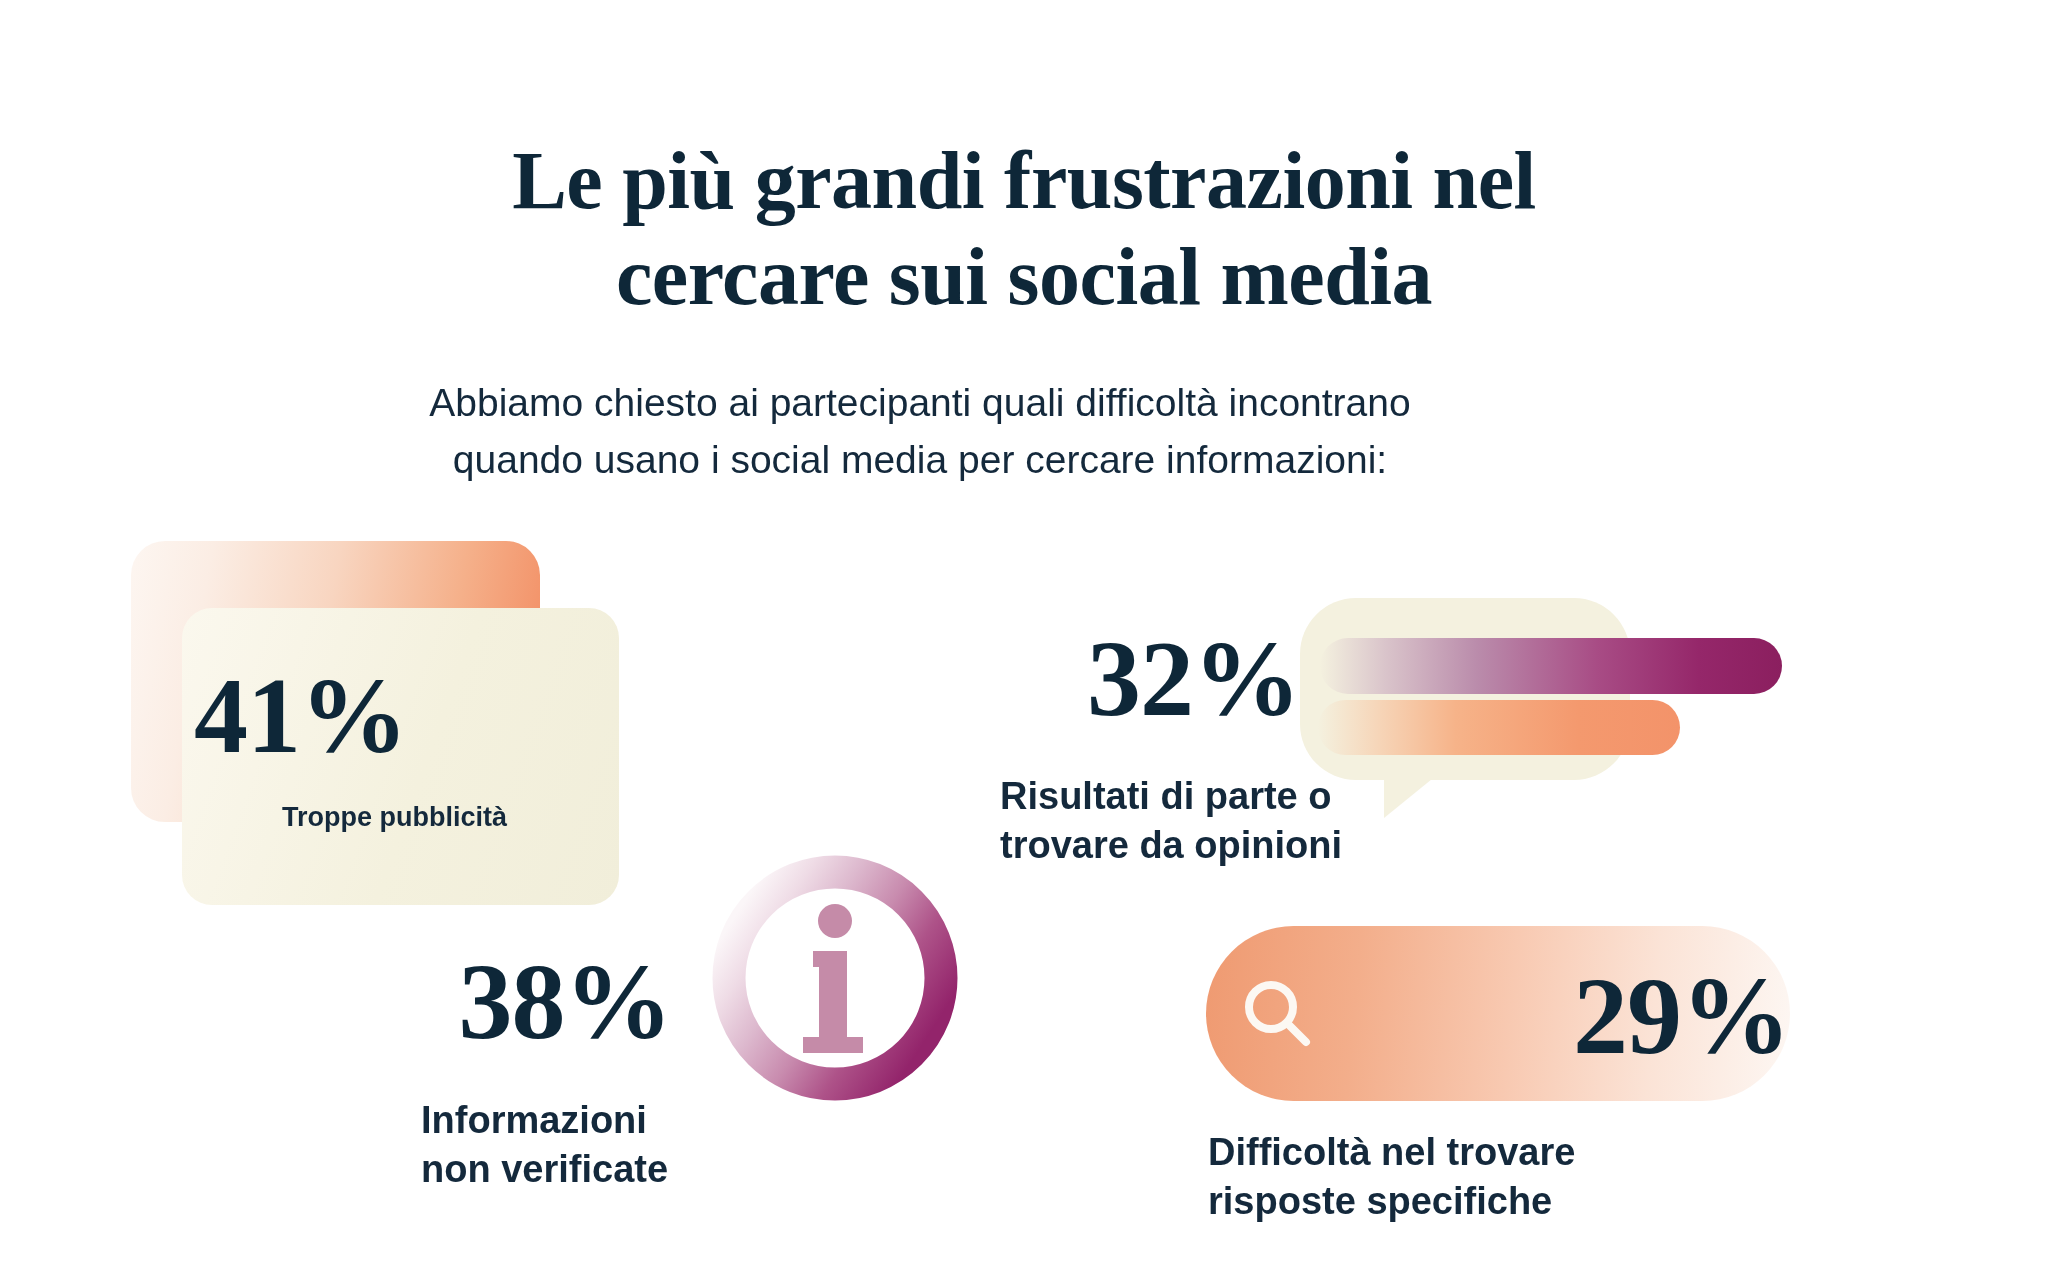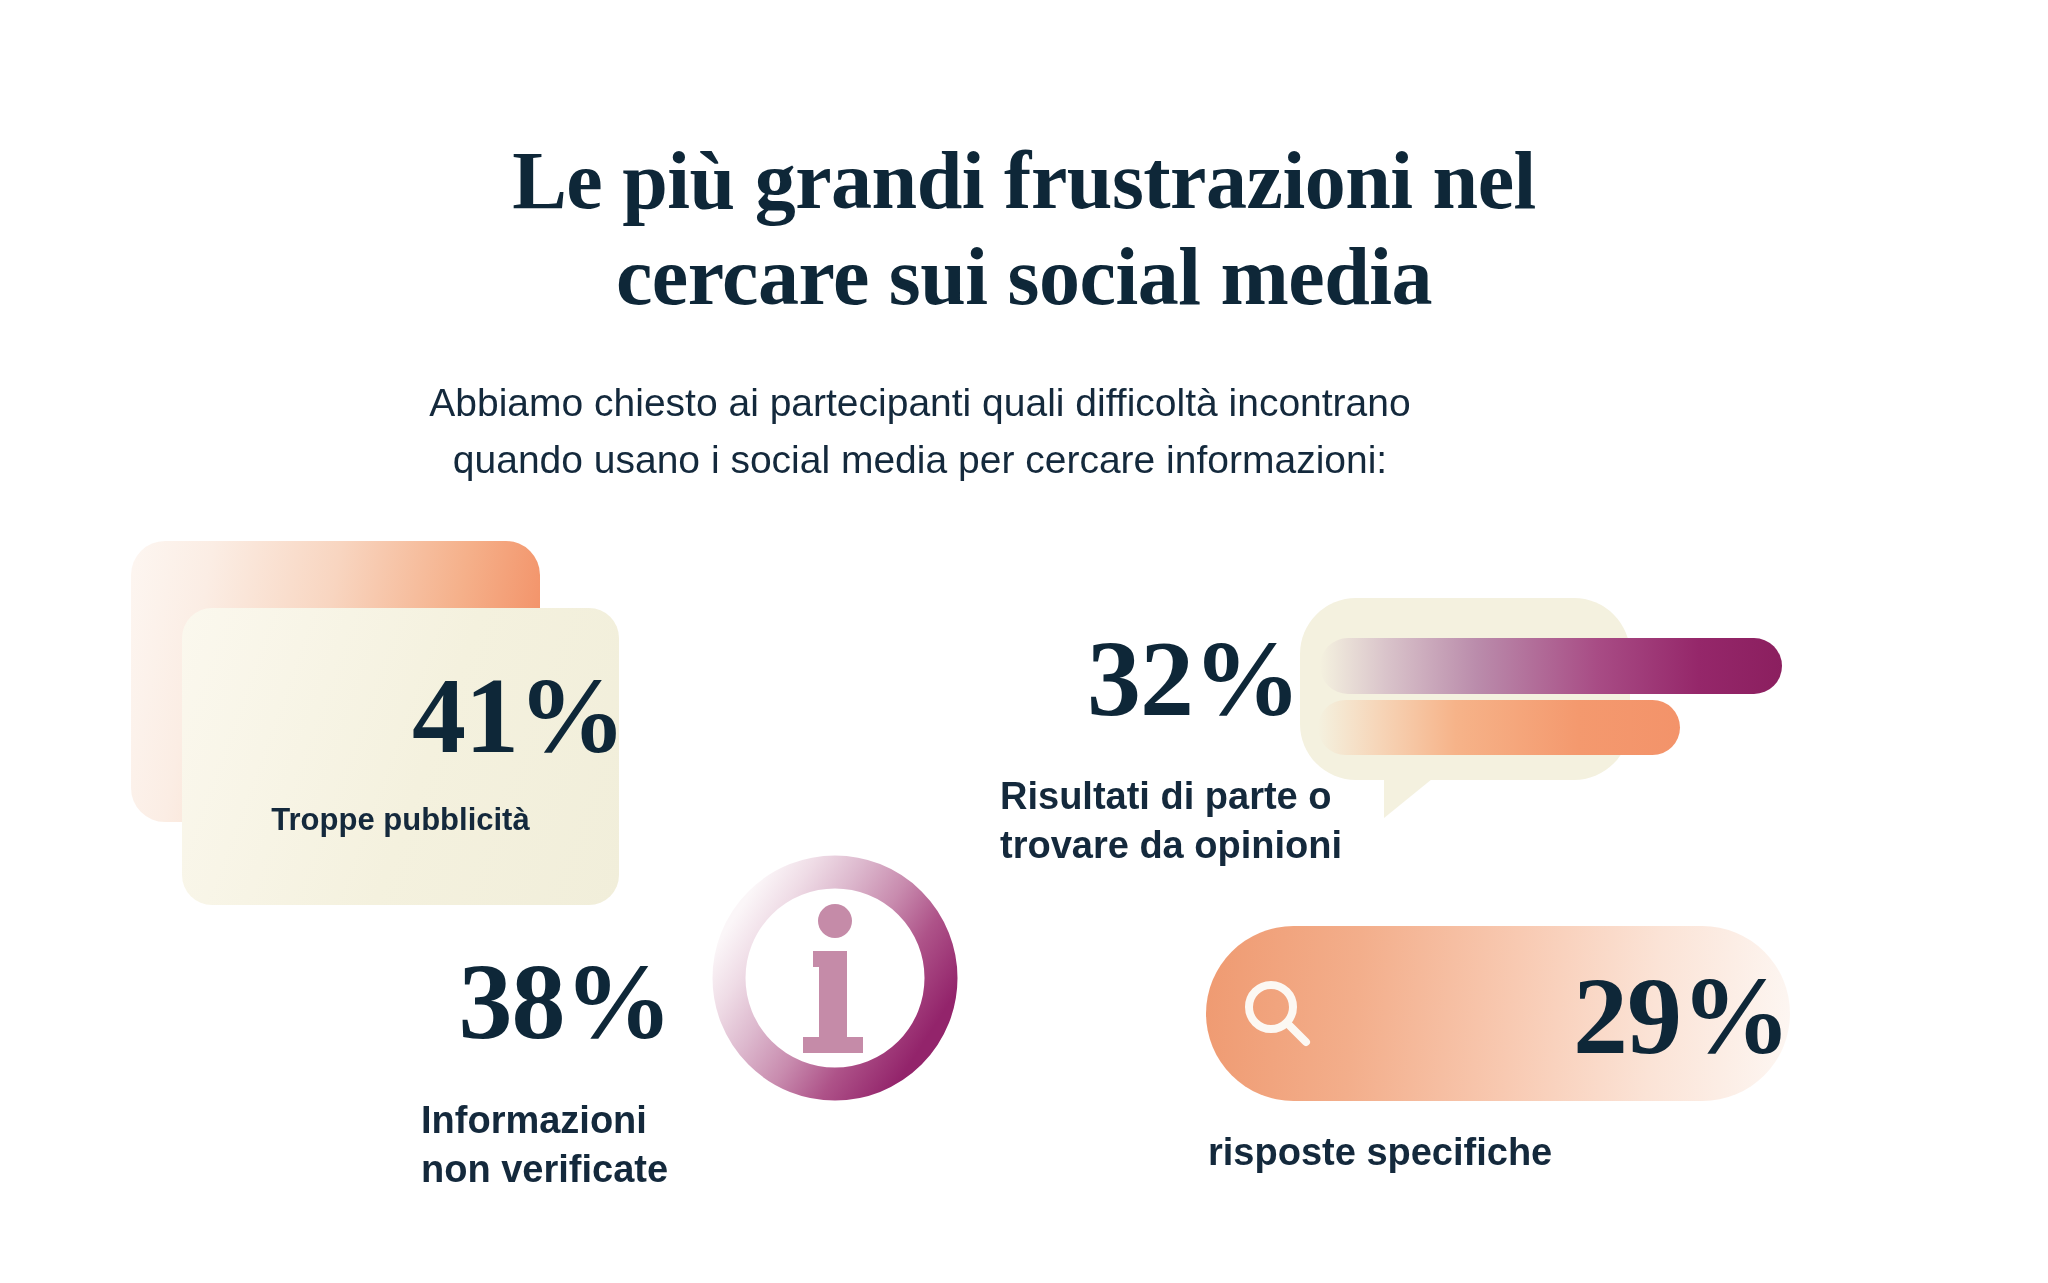--- a/index.html
+++ b/index.html
@@ -90,33 +90,33 @@
     position: absolute;
     left: 182px;
     top: 608px;
     width: 437px;
     height: 297px;
     border-radius: 30px;
     background: linear-gradient(110deg, #FBF8EE 0%, #F4F1DE 55%, #F1EEDA 100%);
   }
   .stat1-pct {
     position: absolute;
-    left: 188px;
+    left: 194px;
     top: 662px;
     width: 437px;
-    text-align: right;
+    text-align: left;
     font-size: 108px;
   }
   .stat1-cap {
     position: absolute;
-    left: 182px;
+    left: 176px;
     top: 800px;
     width: 437px;
     text-align: center;
-    font-size: 31px;
+    font-size: 27px;
   }
 
   
   .bubble-wrap {
     position: absolute;
     left: 1300px;
     top: 598px;
     width: 330px;
     height: 260px;
   }
@@ -309,16 +309,17 @@
 
   <div class="stat4-pill"></div>
   <div class="search-icon">
     <svg width="76" height="76" viewBox="0 0 76 76" aria-hidden="true">
       <circle cx="31" cy="31" r="22" fill="none" stroke="#FCF8F3" stroke-width="8"></circle>
       <line x1="47" y1="47" x2="66" y2="66" stroke="#FCF8F3" stroke-width="8" stroke-linecap="round"></line>
     </svg>
   </div>
   <div class="pct stat4-pct">29%</div>
   <div class="caption stat4-cap">
+    <span class="cap-line">Difficoltà nel trovare</span>
     <span class="cap-line">risposte specifiche</span>
   </div>
 
 </div>
 
 </body></html>

